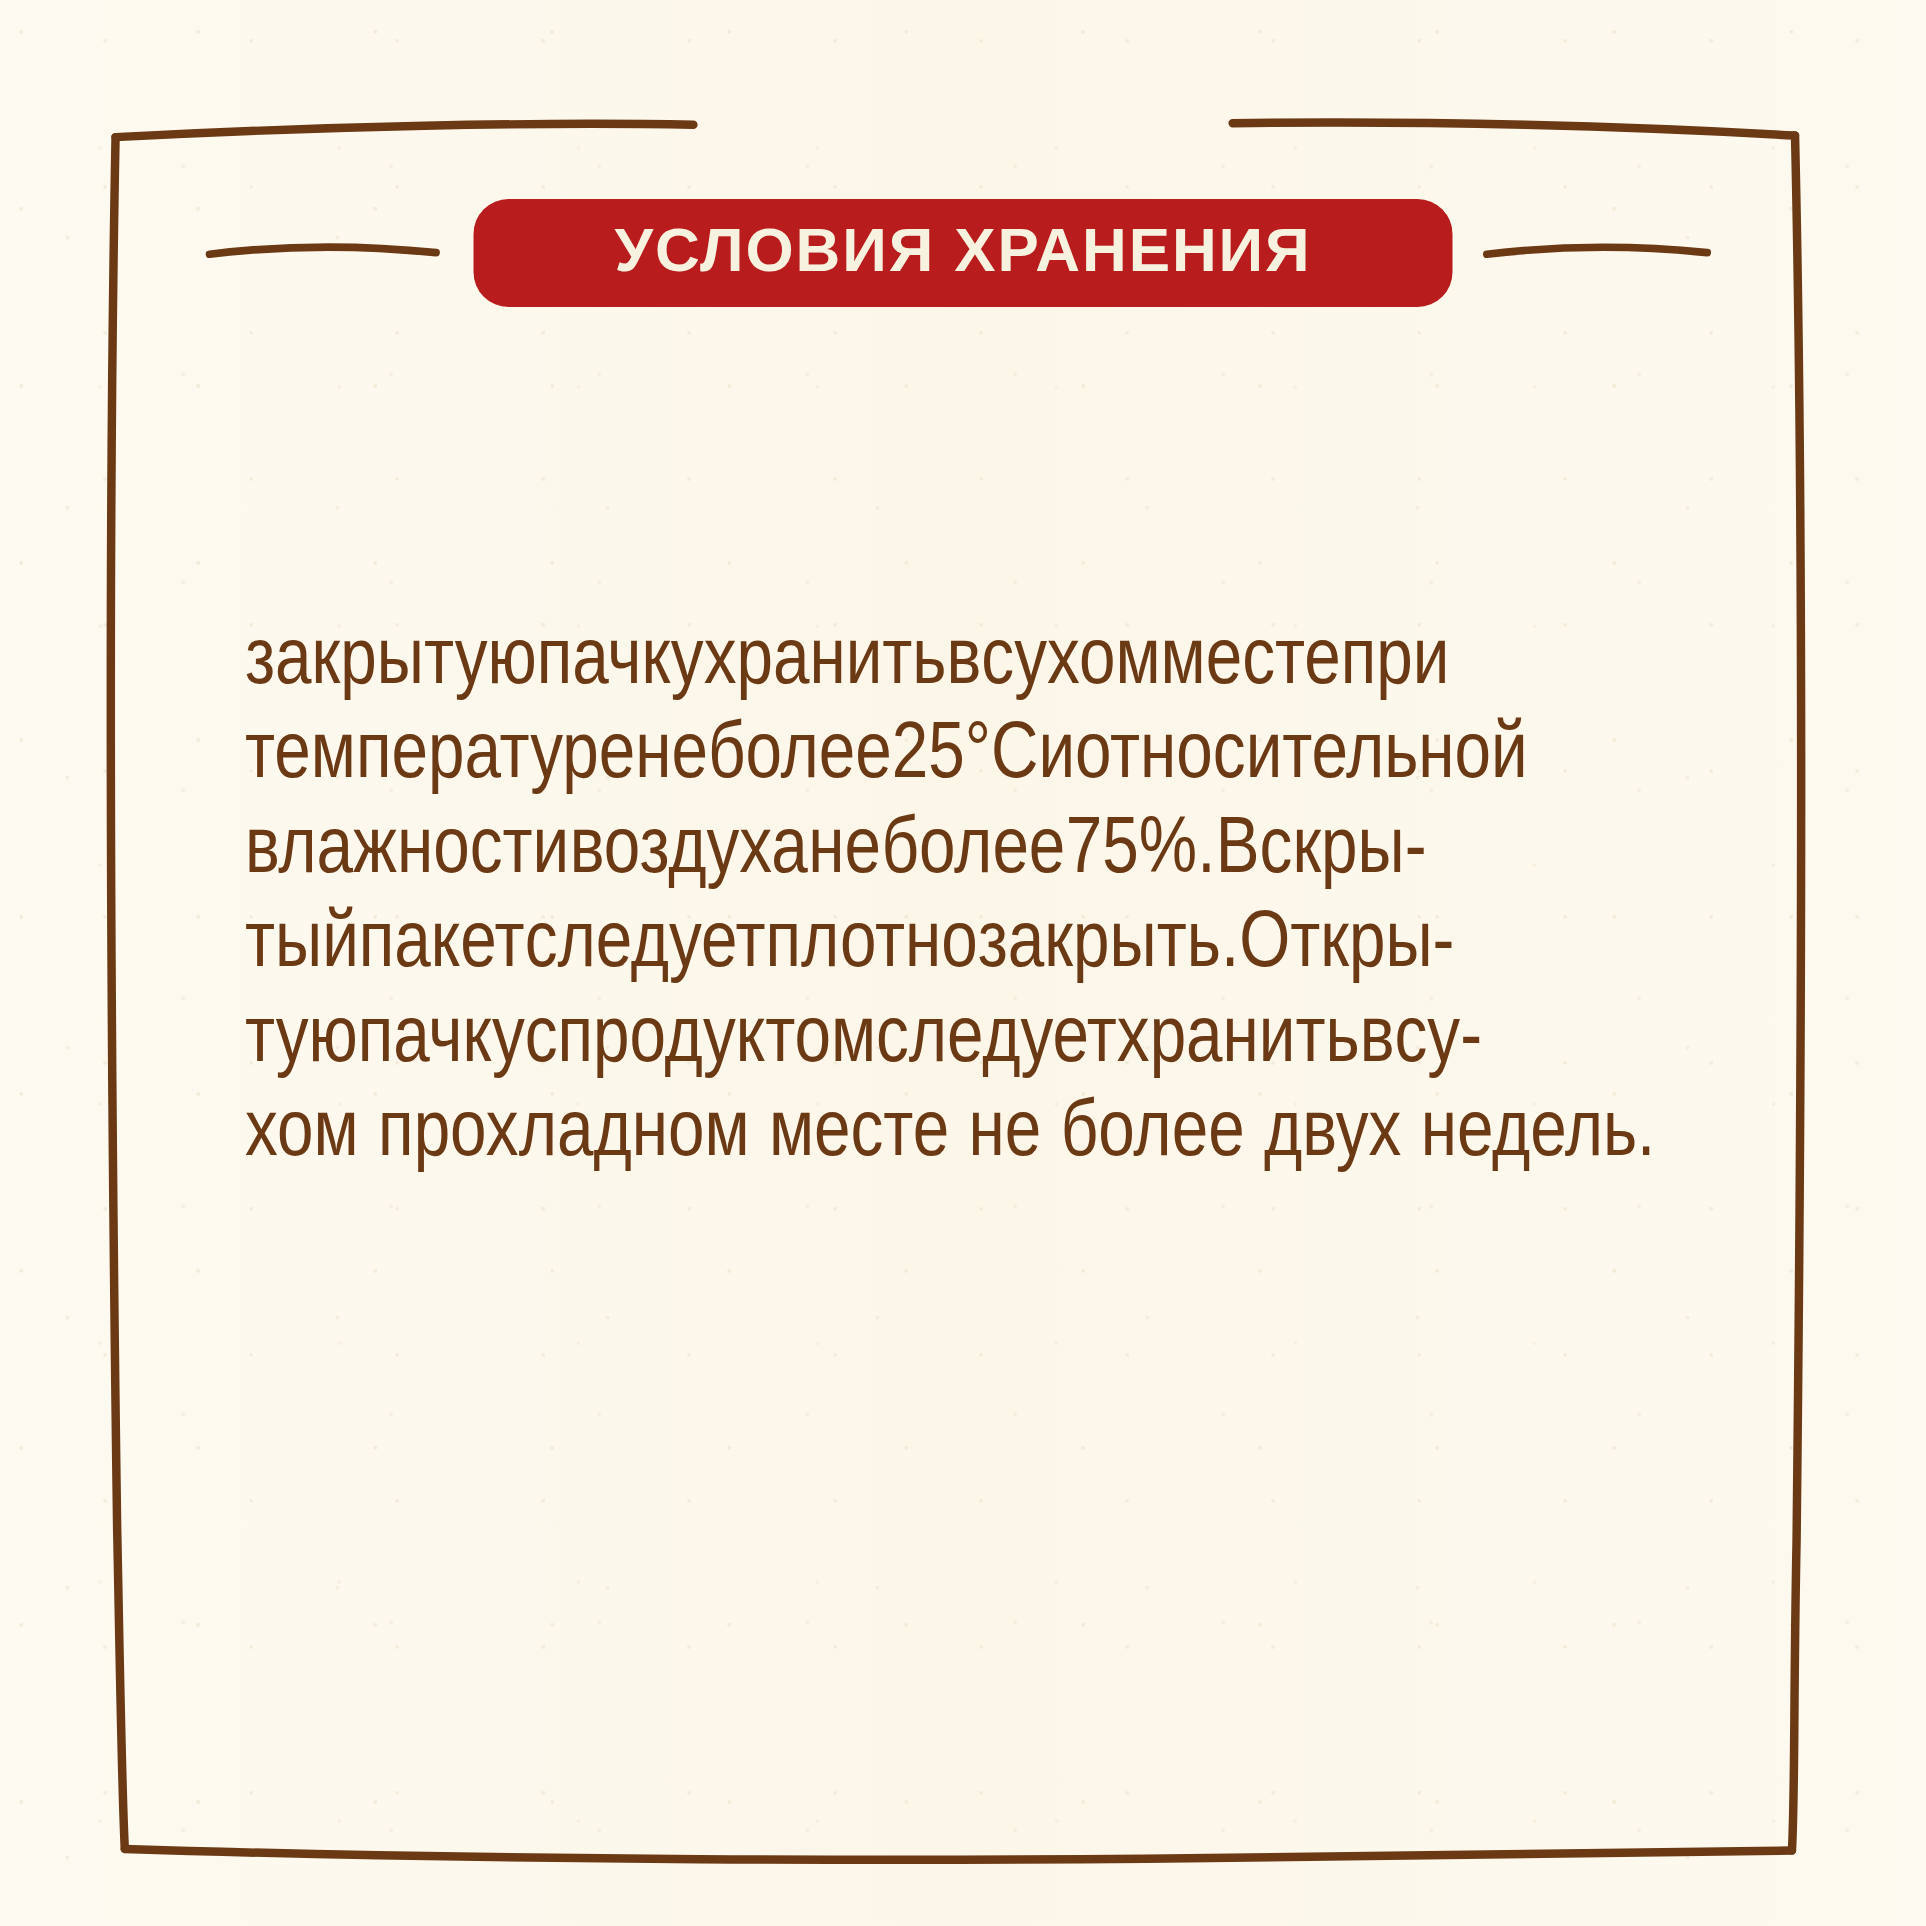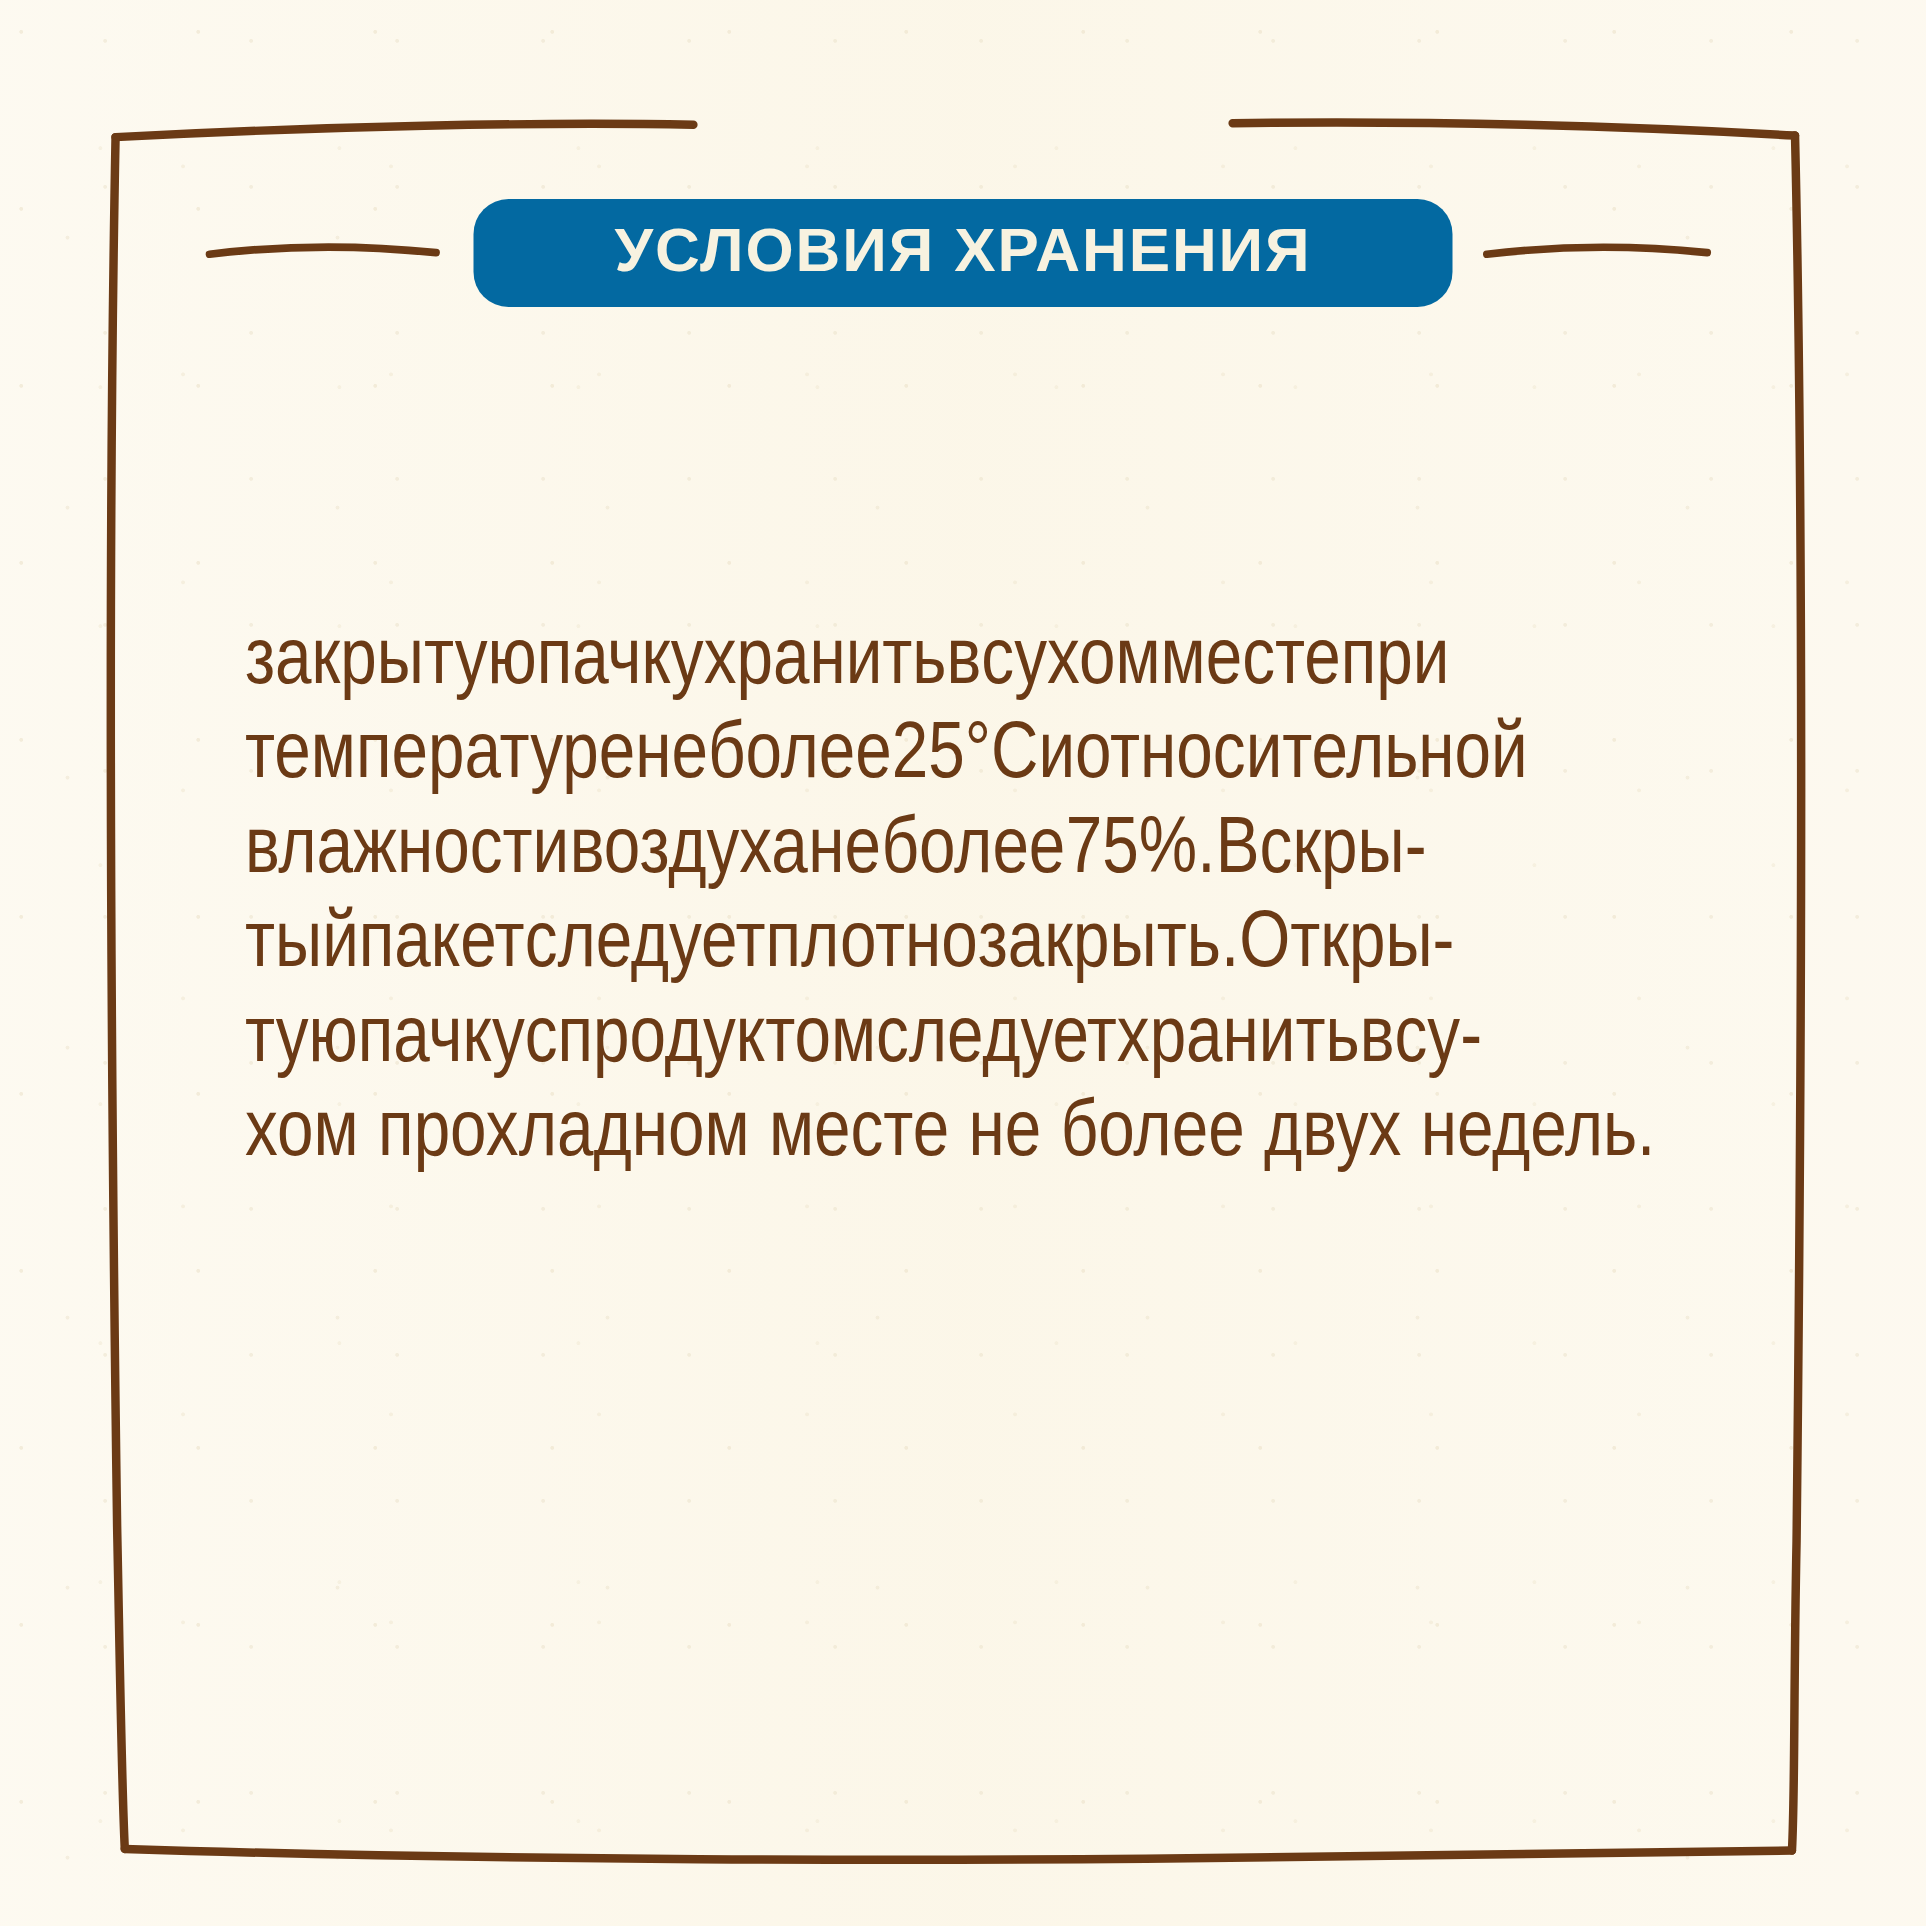--- a/index.html
+++ b/index.html
@@ -43,21 +43,21 @@
     top: 0;
     width: 1926px;
     height: 1926px;
   }
 
   .badge {
     position: absolute;
     left: 50%;
     top: 199px;
     transform: translateX(-50%);
-    background: #0369a1;
+    background: #b91c1c;
     border-radius: 35px;
     padding: 20px 60px 26px 60px;
     box-sizing: border-box;
     min-width: 979px;
     text-align: center;
   }
   .badge-text {
     color: #f7f2e0;
     font-size: 62px;
     font-weight: bold;

